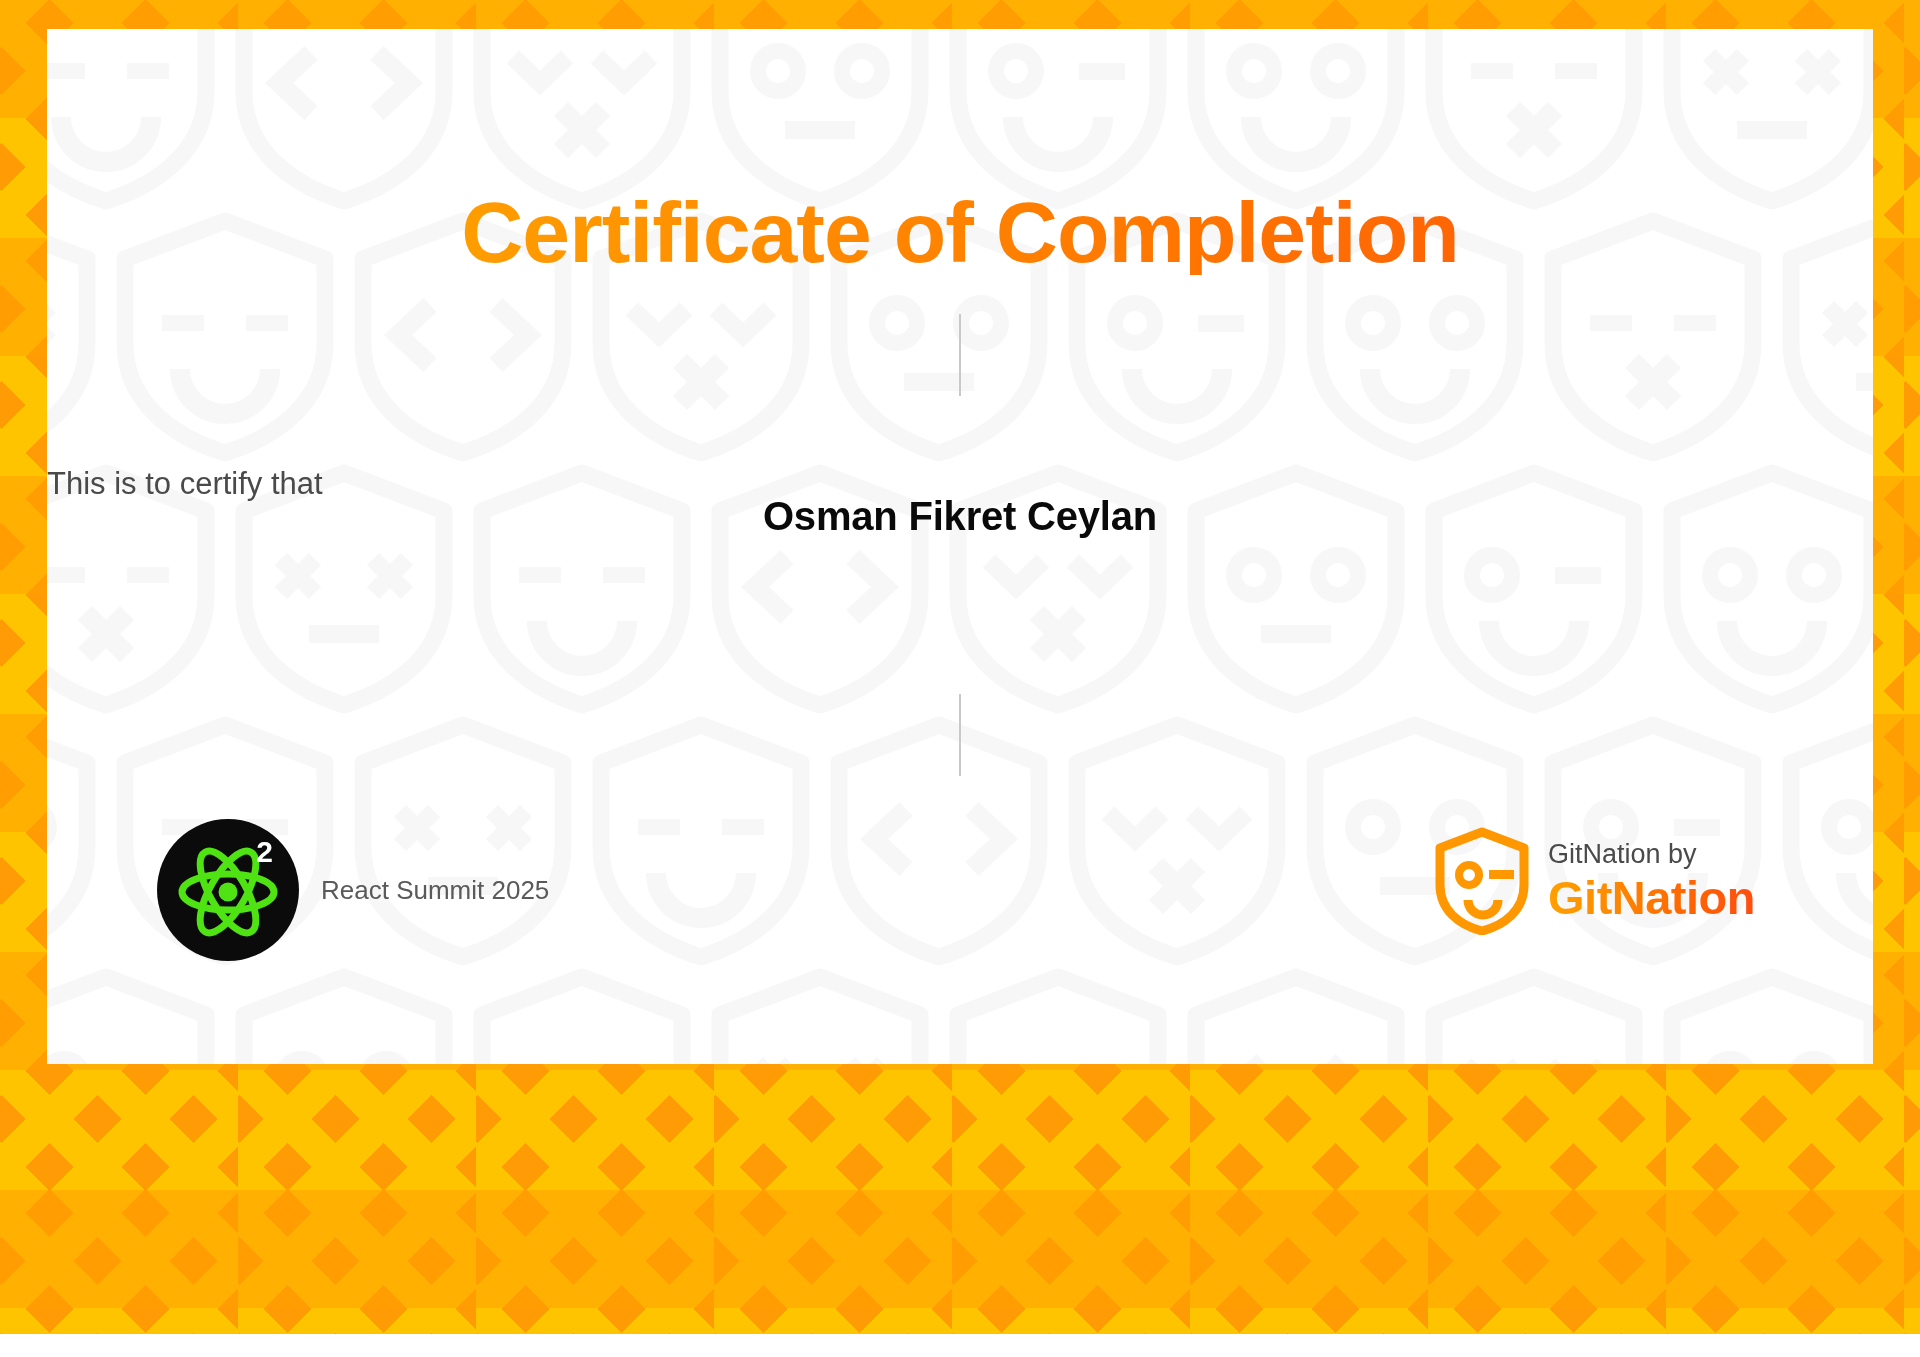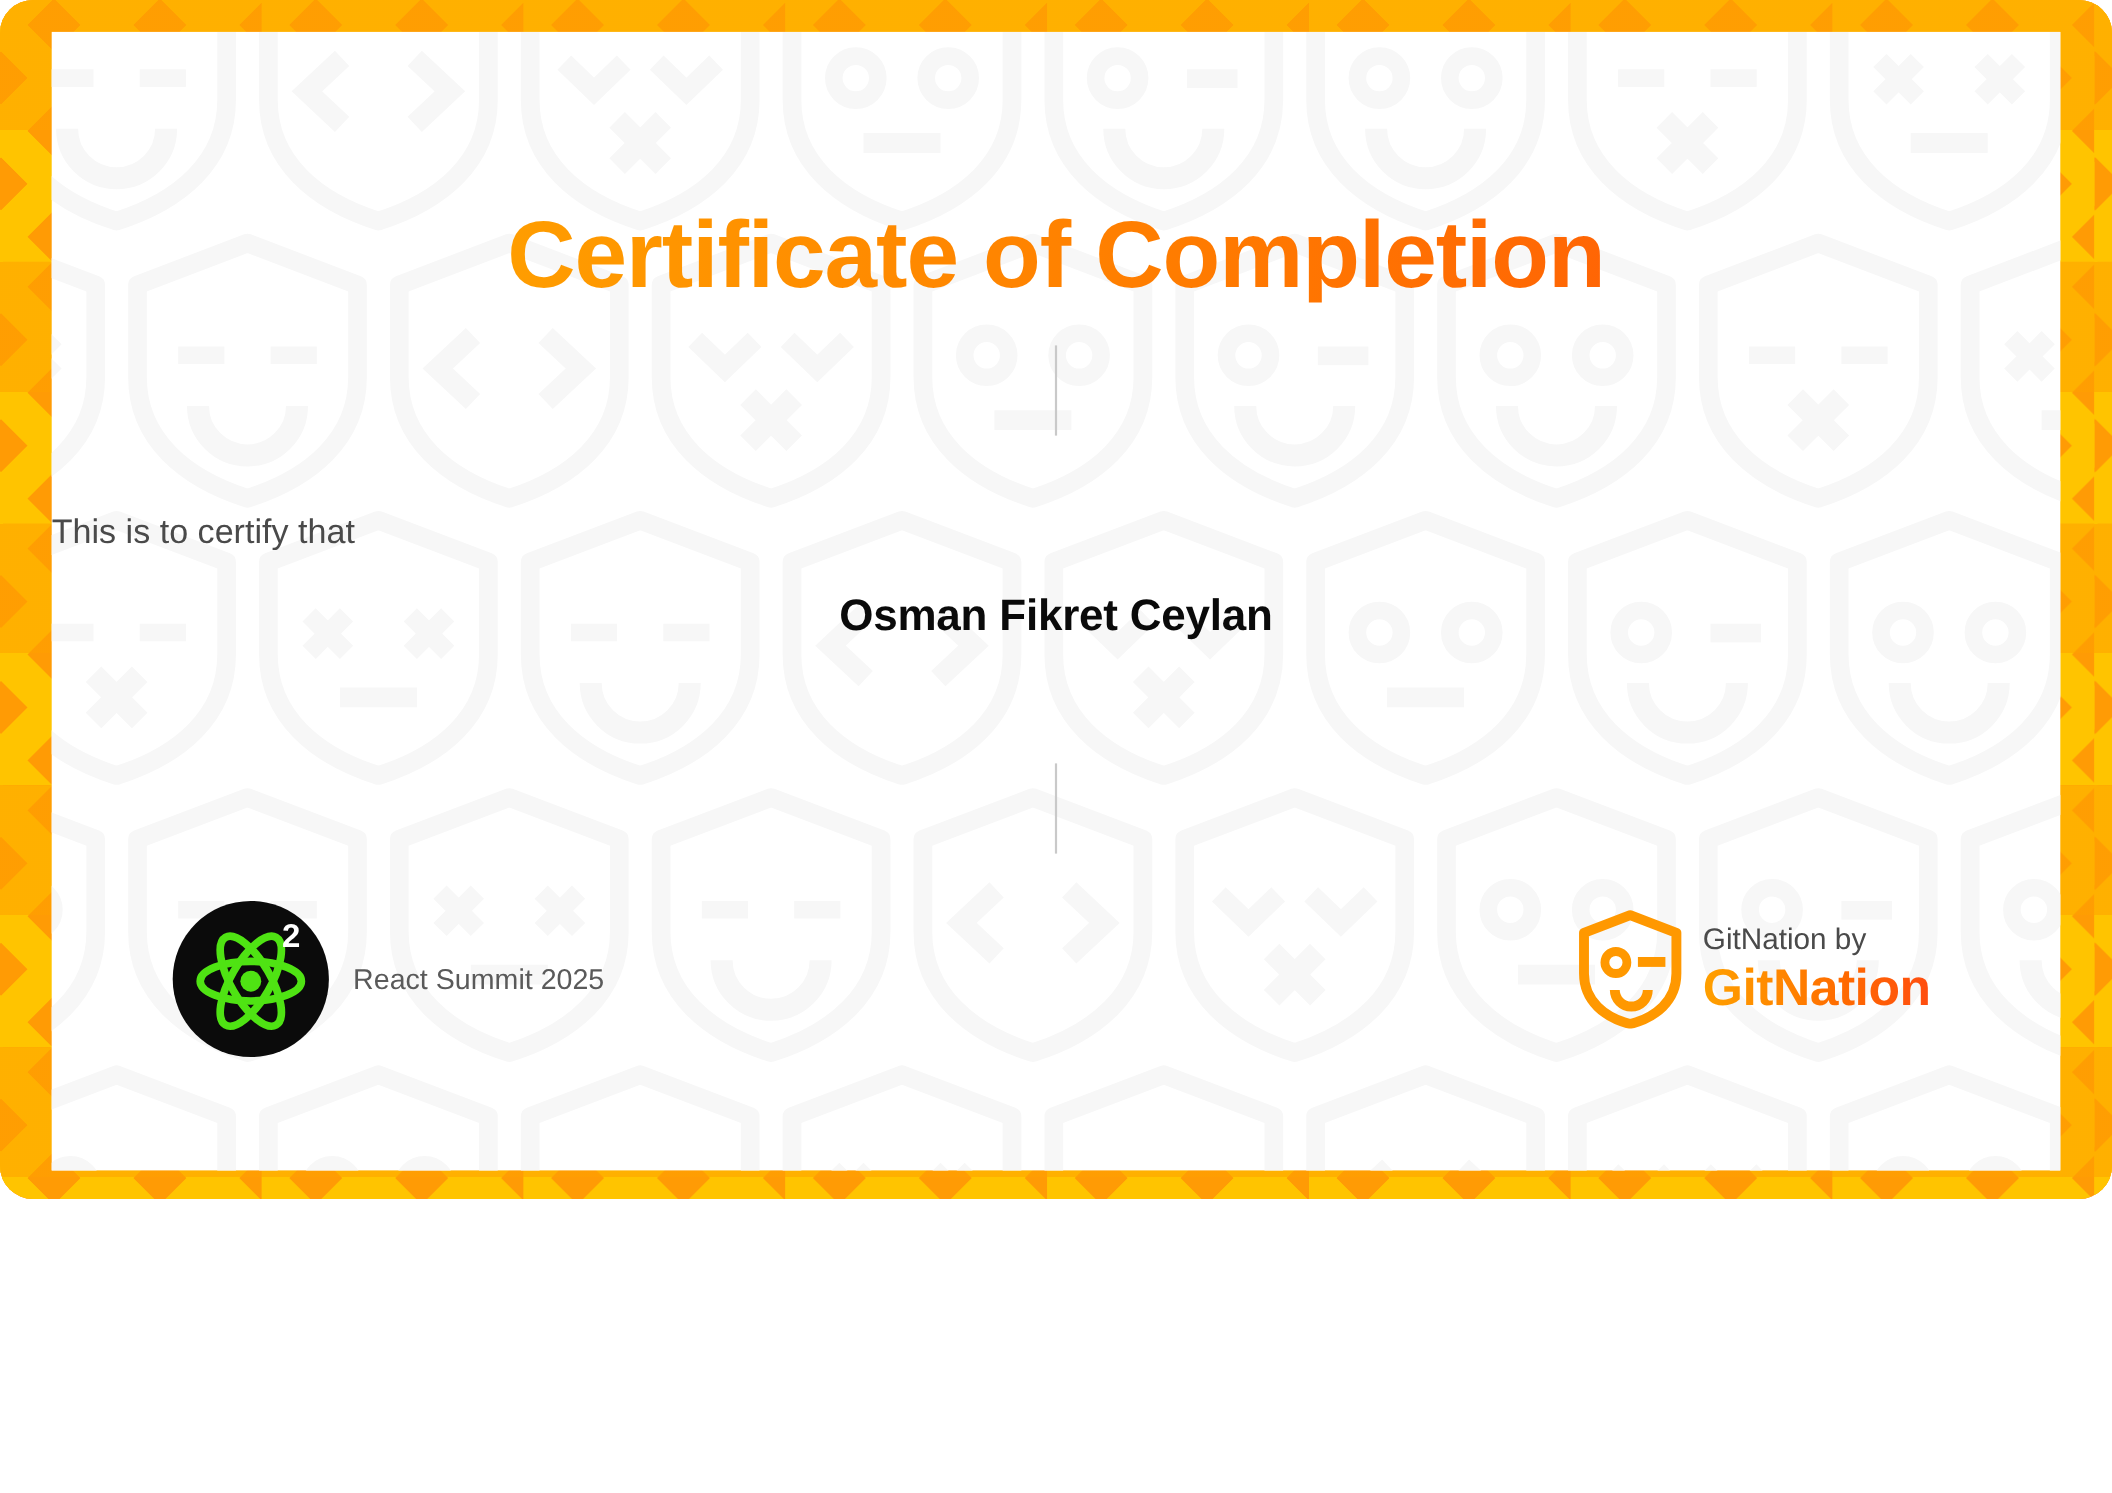--- a/index.html
+++ b/index.html
@@ -11,24 +11,23 @@
     width: 1920px;
     height: 1357px;
     font-family: "Liberation Sans", sans-serif;
     overflow: hidden;
   }
 
   
   #certificate-root {
     position: relative;
     width: 1920px;
-    height: 1090px;
+    height: 1334px;
     background: #fca5a5;
     overflow: hidden;
-    border-radius: 30px;
   }
 
   
   #border-pattern {
     position: absolute;
     inset: 0;
     background-color: #FF9B05;
     background-image:
       
       repeating-linear-gradient(135deg,
@@ -116,21 +115,21 @@
     top: 437px;
     left: 0;
     width: 100%;
     font-size: 31px;
     font-weight: 400;
     color: #4A4A4A;
   }
 
   #recipient-name {
     position: absolute;
-    top: 509px;
+    top: 465px;
     left: 0;
     width: 100%;
     text-align: center;
     font-size: 40px;
     font-weight: 700;
     color: #0A0A0A;
     letter-spacing: -.2px;
   }
 
   #participation-line {

